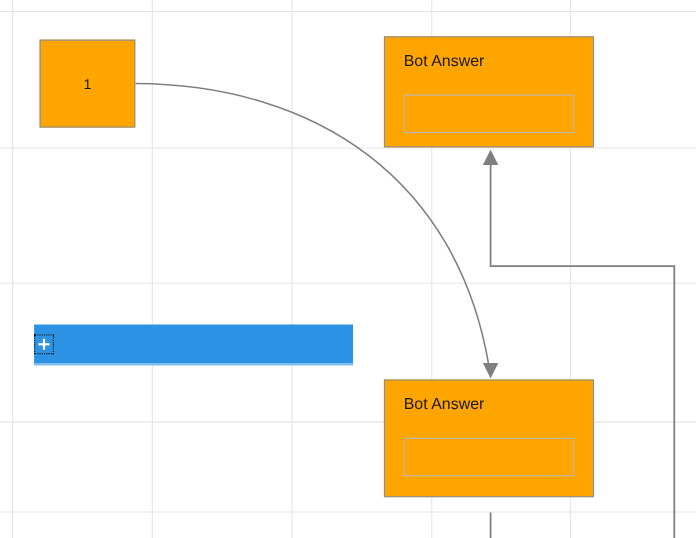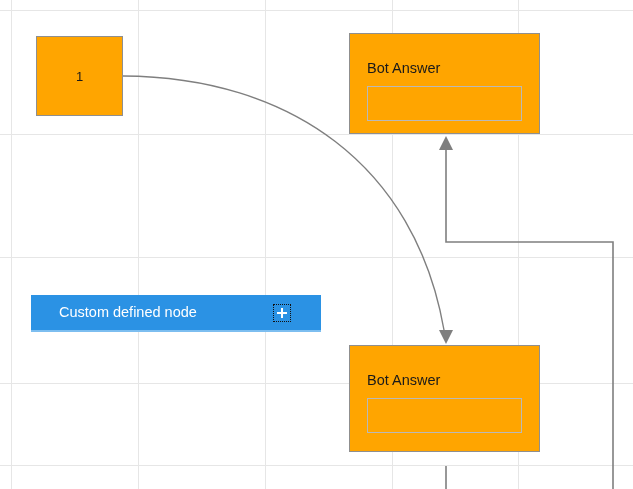--- a/index.html
+++ b/index.html
@@ -46,21 +46,21 @@
     justify-content: center;
   }
   .node-simple .node-index {
     font-size: 13px;
     color: #1a1a1a;
     line-height: 1;
   }
   .node-title {
     position: absolute;
     left: 17px;
-    top: 27px;
+    top: 15px;
     font-size: 14.5px;
     color: #1a1a1a;
     line-height: 1;
     white-space: nowrap;
   }
   .node-slot {
     position: absolute;
     left: 17px;
     right: 17px;
     top: 52px;
@@ -158,17 +158,16 @@
     <div class="node-title">Bot Answer</div>
     <div class="node-slot" style="border-color: rgb(185, 185, 185);"></div>
   </div>
 
   <div class="node" style="left: 349px; top: 345px; width: 191px; height: 107px; background: rgb(255, 165, 0); border-color: rgb(143, 143, 143);">
     <div class="node-title">Bot Answer</div>
     <div class="node-slot" style="border-color: rgb(185, 185, 185);"></div>
   </div>
 
   <div id="palette-item" style="background: rgb(43, 146, 228); border-bottom-color: rgb(125, 190, 240);">
-    <span id="palette-label">Custom defined node</span>
     <span id="palette-add"></span>
   </div>
 
 </div>
 
 </body></html>

